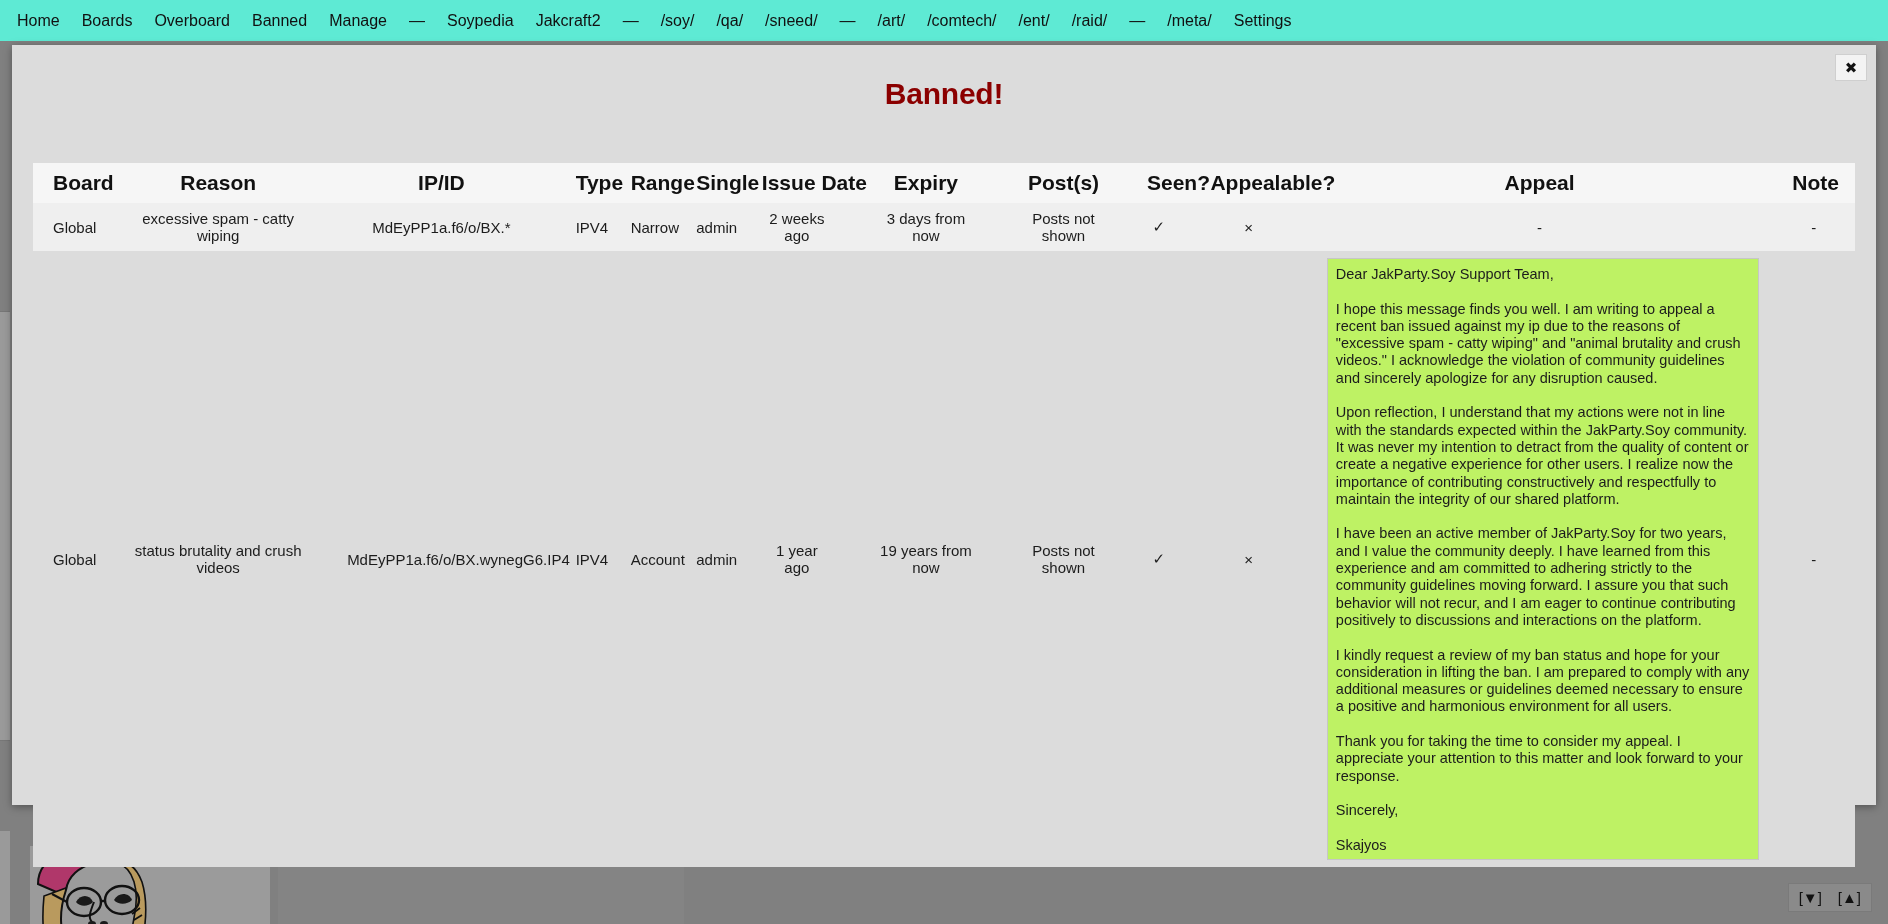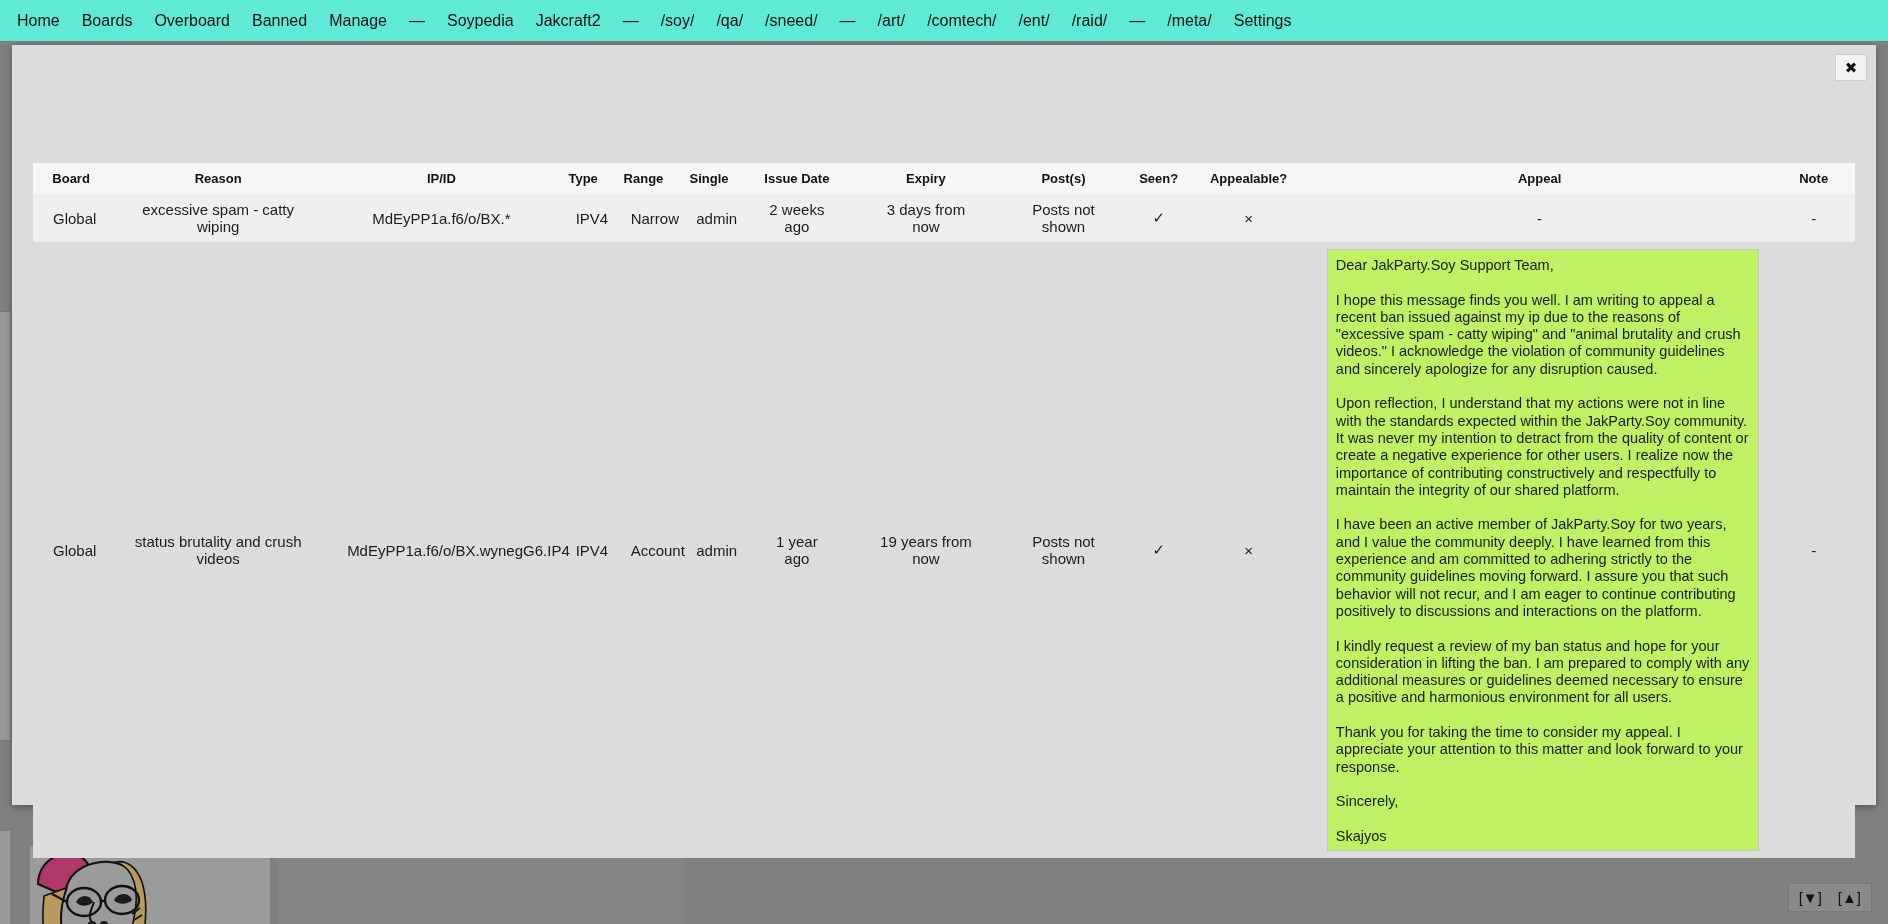--- a/index.html
+++ b/index.html
@@ -117,22 +117,22 @@
     left: 21px; top: 118px;
     width: 1822px;
     border-collapse: collapse;
     font-size: 15px;
     color: #1c1c1c;
     table-layout: fixed;
   }
   #bans-table thead th {
     background: #f6f6f6;
     font-weight: bold;
-    font-size: 13px;
-    padding: 8px 4px;
+    font-size: 21px;
+    padding: 8px 20px;
     text-align: center;
     color: #111;
     white-space: nowrap;
   }
   #bans-table tbody td {
     text-align: center;
     padding: 7px 20px;
     vertical-align: middle;
     font-size: 15px;
     color: #1c1c1c;
@@ -262,20 +262,21 @@
 
 <div id="scroll-nav">
   <a>[▼]</a>
   <a>[▲]</a>
 </div>
 
 <div id="modal">
 
   <button id="close-btn">✖</button>
 
+  <h1 id="modal-title">Banned!</h1>
 
   <table id="bans-table">
     <colgroup>
       <col class="col-board">
         <col class="col-reason">
         <col class="col-ipid">
       <col class="col-type">
         <col class="col-range">
         <col class="col-issuer">
       <col class="col-issued">

